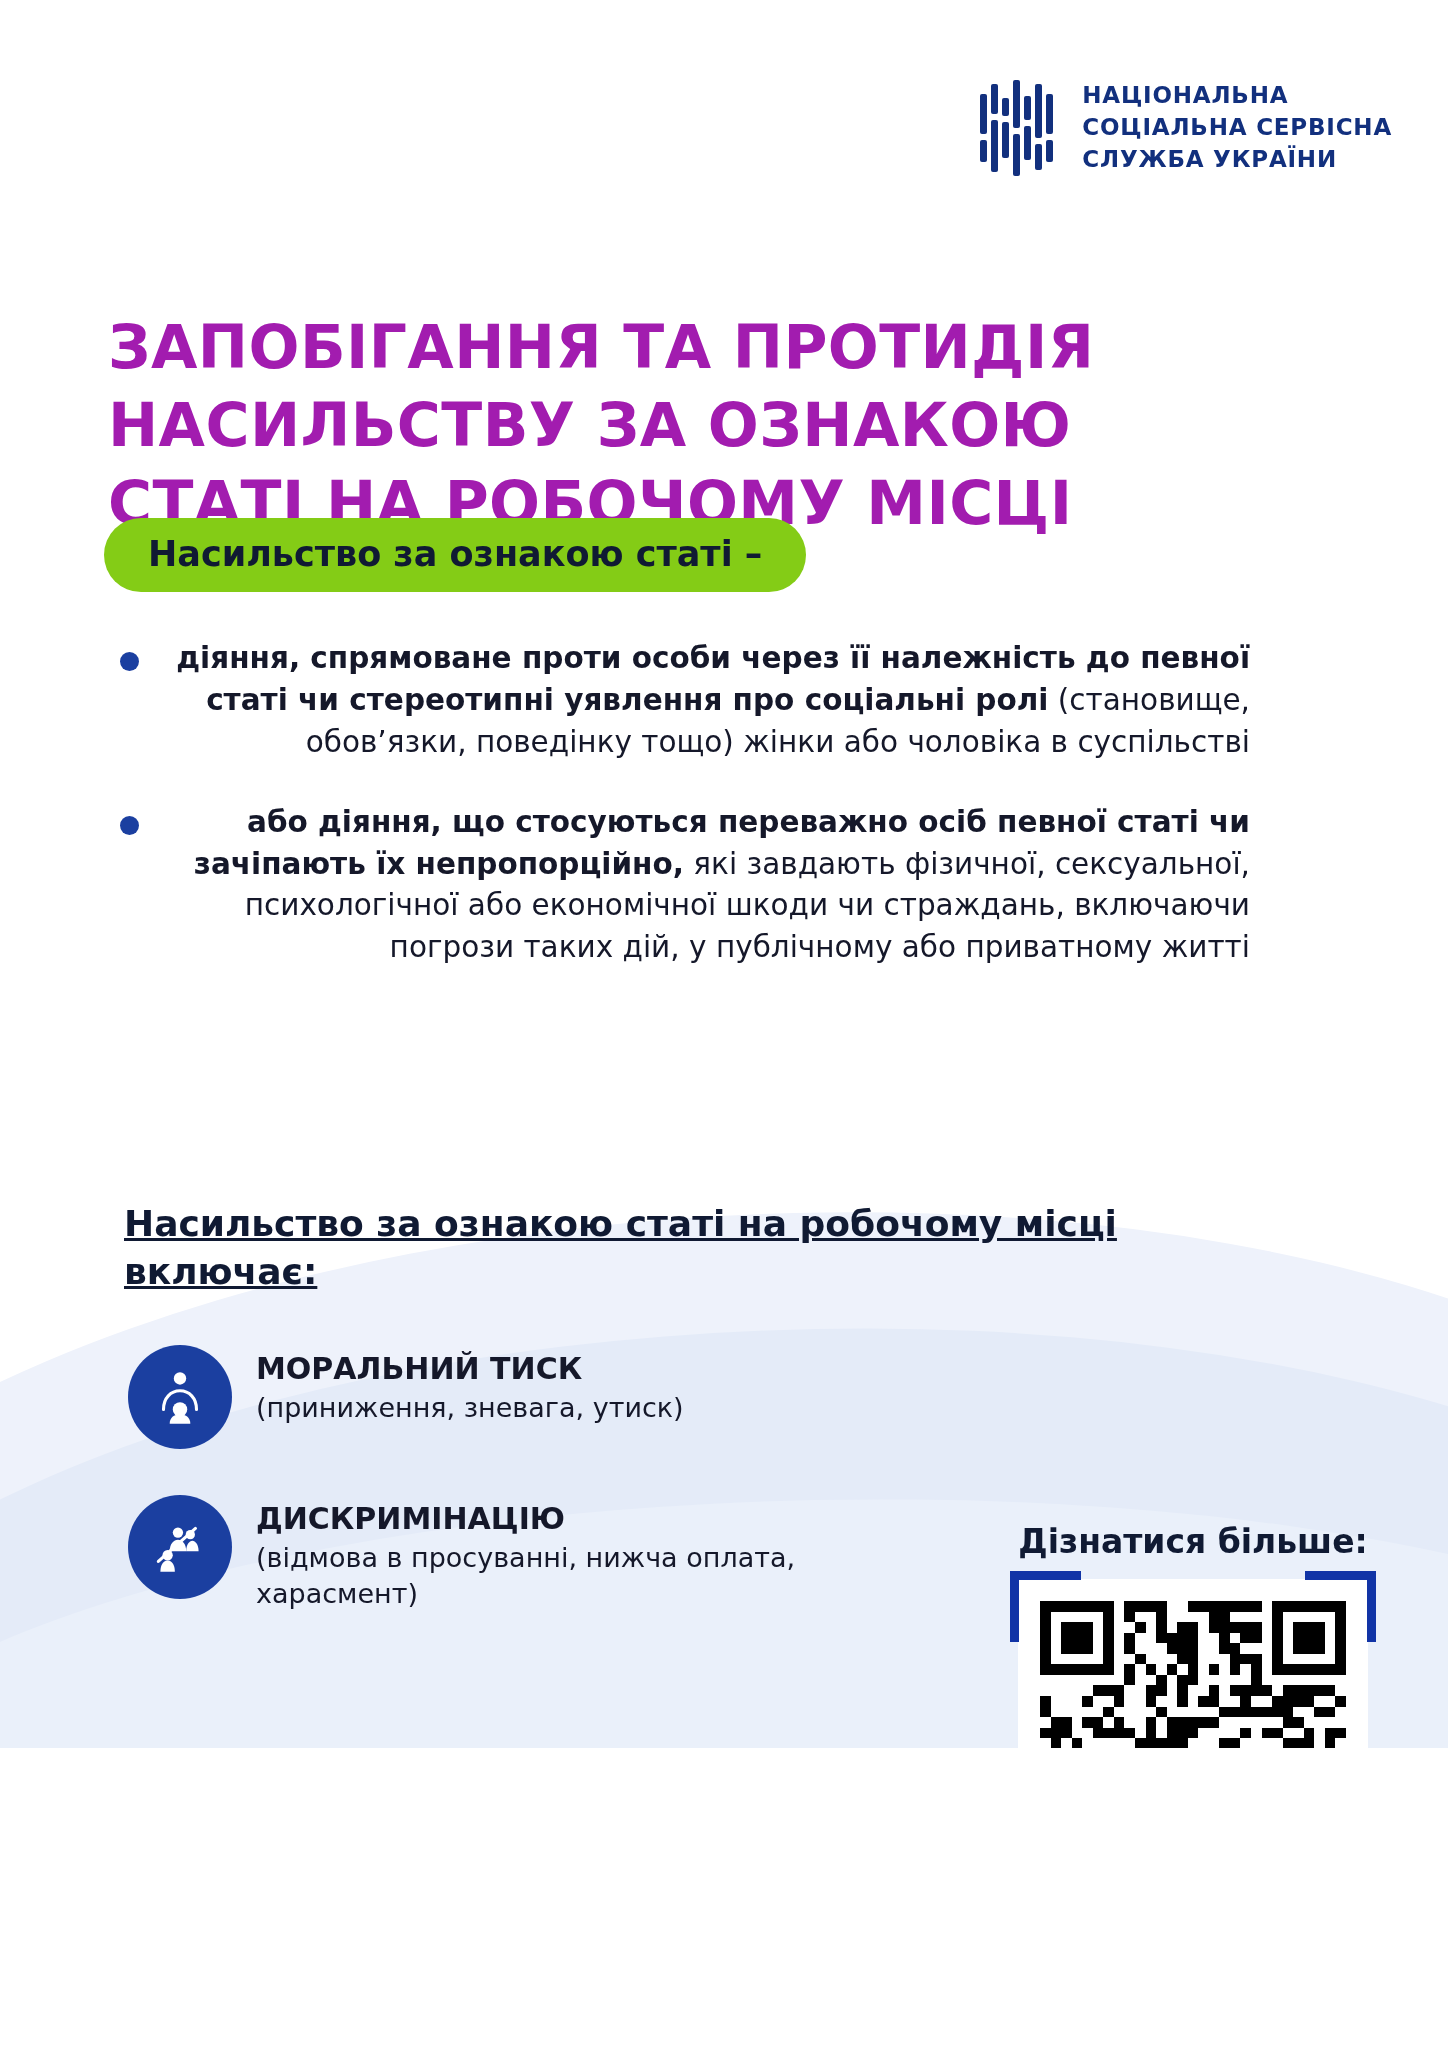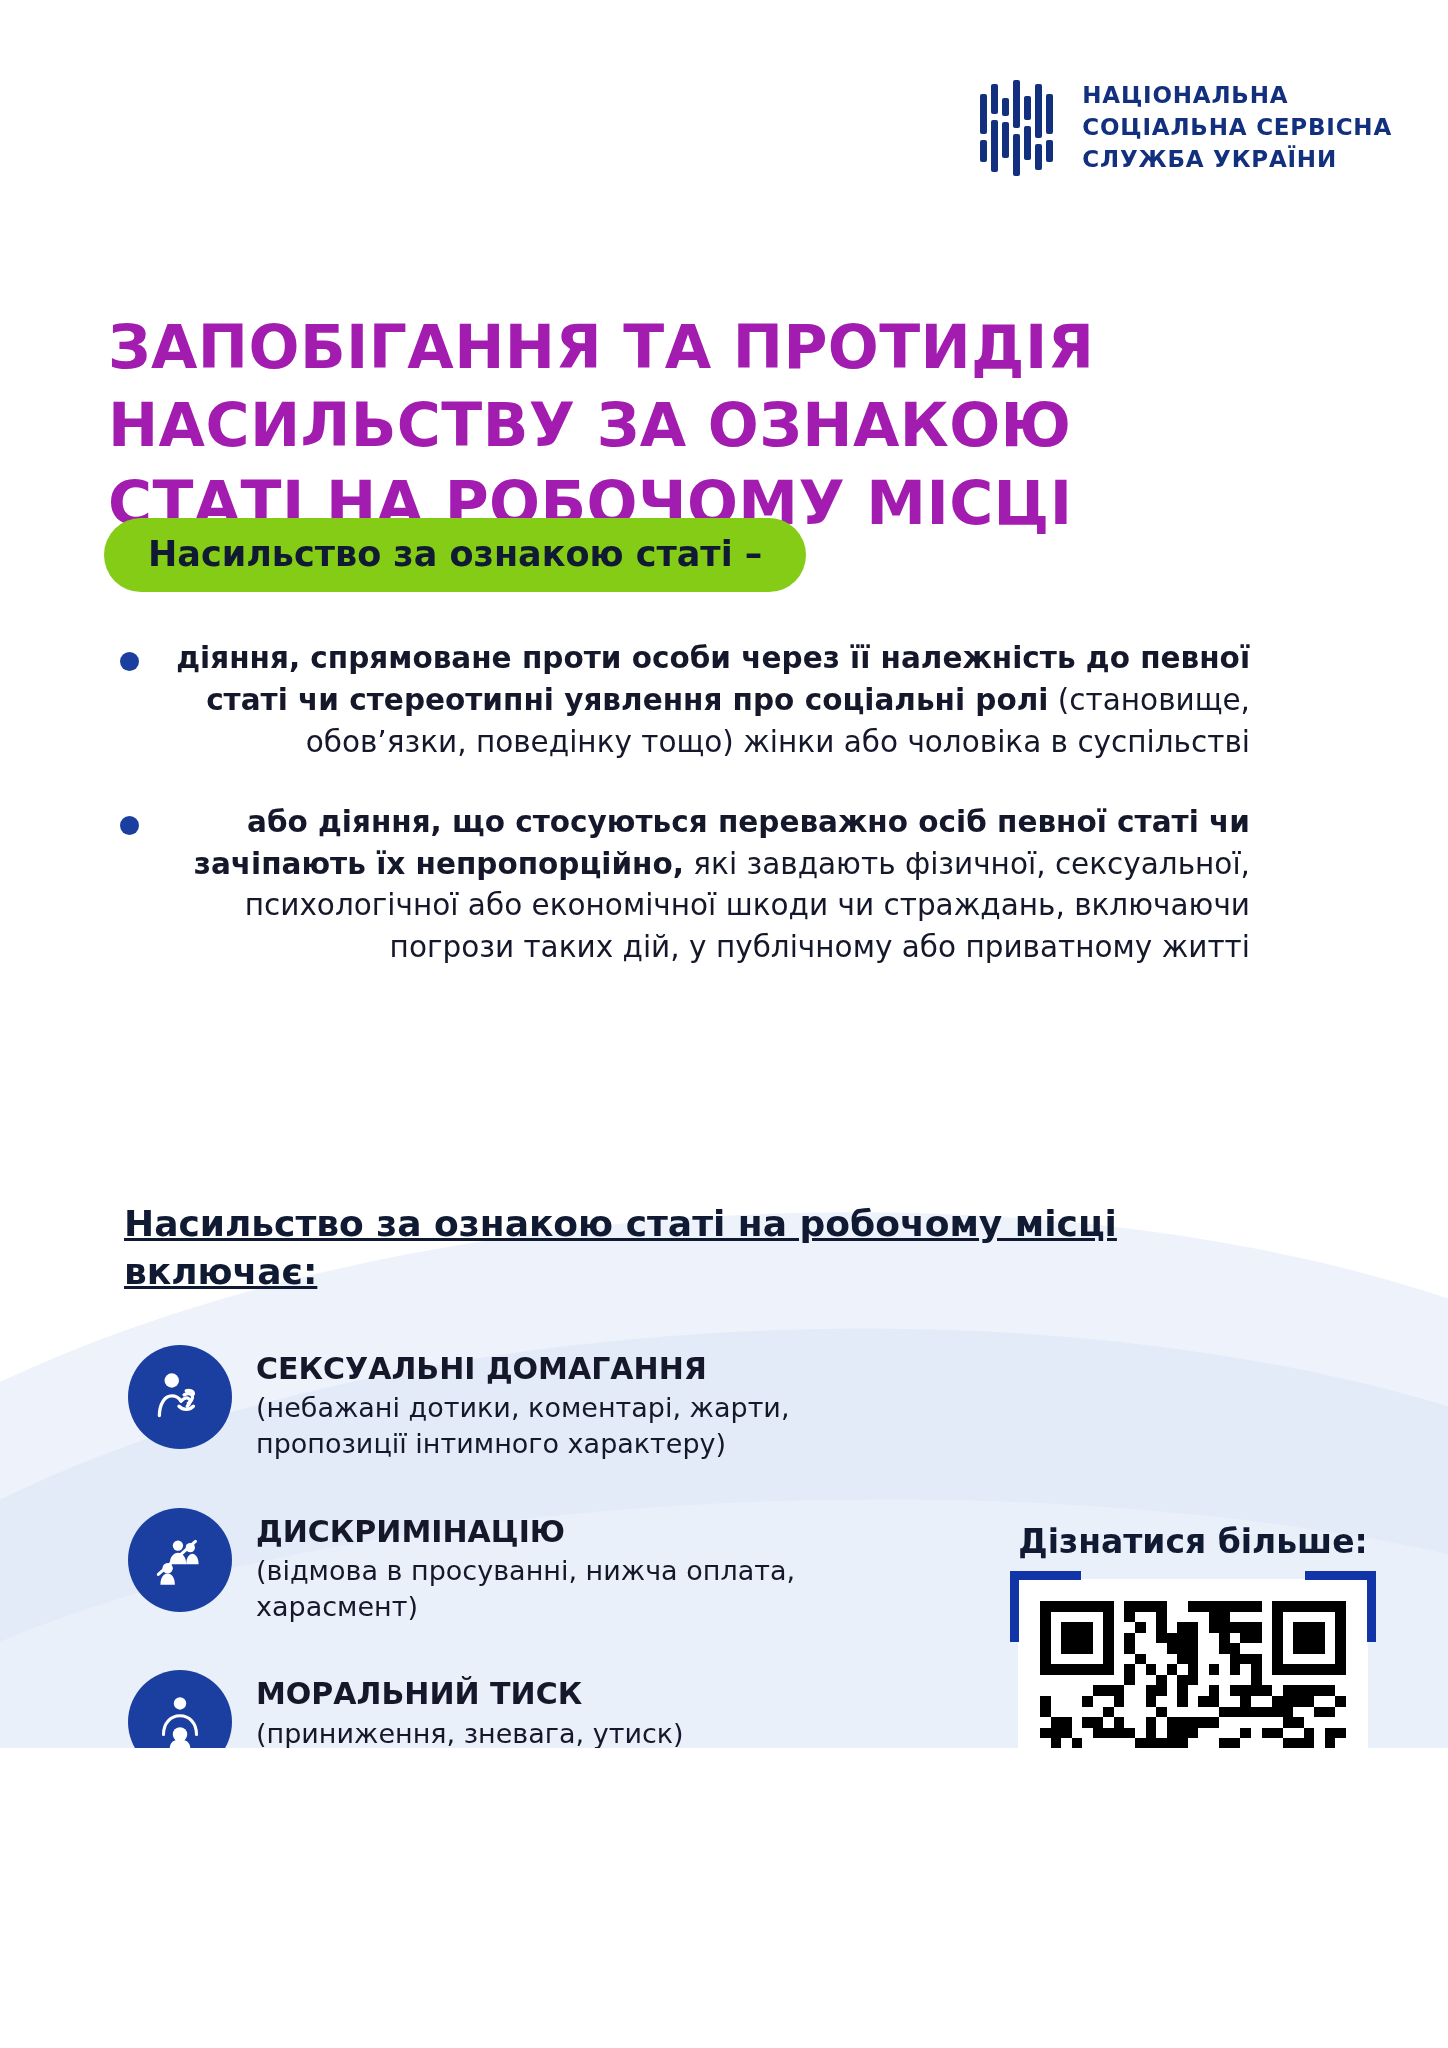--- a/index.html
+++ b/index.html
@@ -298,34 +298,33 @@
           <span class="b">або діяння, що стосуються переважно осіб певної статі чи зачіпають їх непропорційно,</span><span> які завдають фізичної, сексуальної, психологічної або економічної шкоди чи страждань, включаючи погрози таких дій, у публічному або приватному житті</span>
         </p>
       </div>
 
     </div>
 
     <div class="section-heading">Насильство за ознакою статі на робочому місці включає:</div>
 
     <div class="items">
 
+
       <div class="item">
         <div class="item-icon">
-          <svg viewBox="0 0 64 64" width="66" height="66" fill="none" stroke="#ffffff" stroke-width="3.2" stroke-linecap="round" stroke-linejoin="round">
-            <circle cx="24" cy="16" r="7" fill="#ffffff" stroke="none"></circle>
-            <path d="M12 50c0-11 5-19 12-19 4 0 7 2 9 5"></path>
-            <path d="M33 36c3-3 6-4 8-2 2 2 0 5-2 7"></path>
-            <path d="M36 30c3-2 7-2 8 1 1 3-2 6-4 7"></path>
-            <path d="M38 26c3-1 7 0 7 3"></path>
-            <path d="M31 41c4 4 10 4 14 0"></path>
+          <svg viewBox="0 0 64 64" width="66" height="66" fill="none" stroke="#ffffff" stroke-width="3" stroke-linecap="round" stroke-linejoin="round">
+            <circle cx="32" cy="14" r="6" fill="#ffffff" stroke="none"></circle>
+            <path d="M16 44c0-11 7-18 16-18s16 7 16 18"></path>
+            <circle cx="32" cy="44" r="7" fill="#ffffff" stroke="none"></circle>
+            <path d="M22 58c0-6 4-9 10-9s10 3 10 9" fill="#ffffff" stroke="none"></path>
           </svg>
         </div>
         <div class="item-text">
-          <div class="item-title">СЕКСУАЛЬНІ ДОМАГАННЯ</div>
-          <div class="item-desc">(небажані дотики, коментарі, жарти, пропозиції інтимного характеру)</div>
+          <div class="item-title">МОРАЛЬНИЙ ТИСК</div>
+          <div class="item-desc">(приниження, зневага, утиск)</div>
         </div>
       </div>
 
       <div class="item">
         <div class="item-icon">
           <svg viewBox="0 0 64 64" width="66" height="66" fill="none" stroke="#ffffff" stroke-width="3" stroke-linecap="round" stroke-linejoin="round">
             <circle cx="30" cy="18" r="5" fill="#ffffff" stroke="none"></circle>
             <circle cx="42" cy="20" r="4.5" fill="#ffffff" stroke="none"></circle>
             <path d="M22 36c0-7 4-11 8-11s8 4 8 11z" fill="#ffffff" stroke="none"></path>
             <path d="M38 36c0-6 3-10 6-10s6 4 6 10z" fill="#ffffff" stroke="none"></path>
@@ -333,35 +332,20 @@
             <path d="M13 56c0-7 3-11 7-11s7 4 7 11z" fill="#ffffff" stroke="none"></path>
             <line x1="11" y1="46" x2="47" y2="14"></line>
           </svg>
         </div>
         <div class="item-text">
           <div class="item-title">ДИСКРИМІНАЦІЮ</div>
           <div class="item-desc">(відмова в просуванні, нижча оплата, харасмент)</div>
         </div>
       </div>
 
-      <div class="item">
-        <div class="item-icon">
-          <svg viewBox="0 0 64 64" width="66" height="66" fill="none" stroke="#ffffff" stroke-width="3" stroke-linecap="round" stroke-linejoin="round">
-            <circle cx="32" cy="14" r="6" fill="#ffffff" stroke="none"></circle>
-            <path d="M16 44c0-11 7-18 16-18s16 7 16 18"></path>
-            <circle cx="32" cy="44" r="7" fill="#ffffff" stroke="none"></circle>
-            <path d="M22 58c0-6 4-9 10-9s10 3 10 9" fill="#ffffff" stroke="none"></path>
-          </svg>
-        </div>
-        <div class="item-text">
-          <div class="item-title">МОРАЛЬНИЙ ТИСК</div>
-          <div class="item-desc">(приниження, зневага, утиск)</div>
-        </div>
-      </div>
-
     </div>
 
     <div class="qr-block">
       <div class="qr-label">Дізнатися більше:</div>
       <div class="qr-frame">
         <span class="corner tl"></span>
         <span class="corner tr"></span>
         <span class="corner bl"></span>
         <span class="corner br"></span>
         <div class="qr-canvas" id="qr-canvas">

